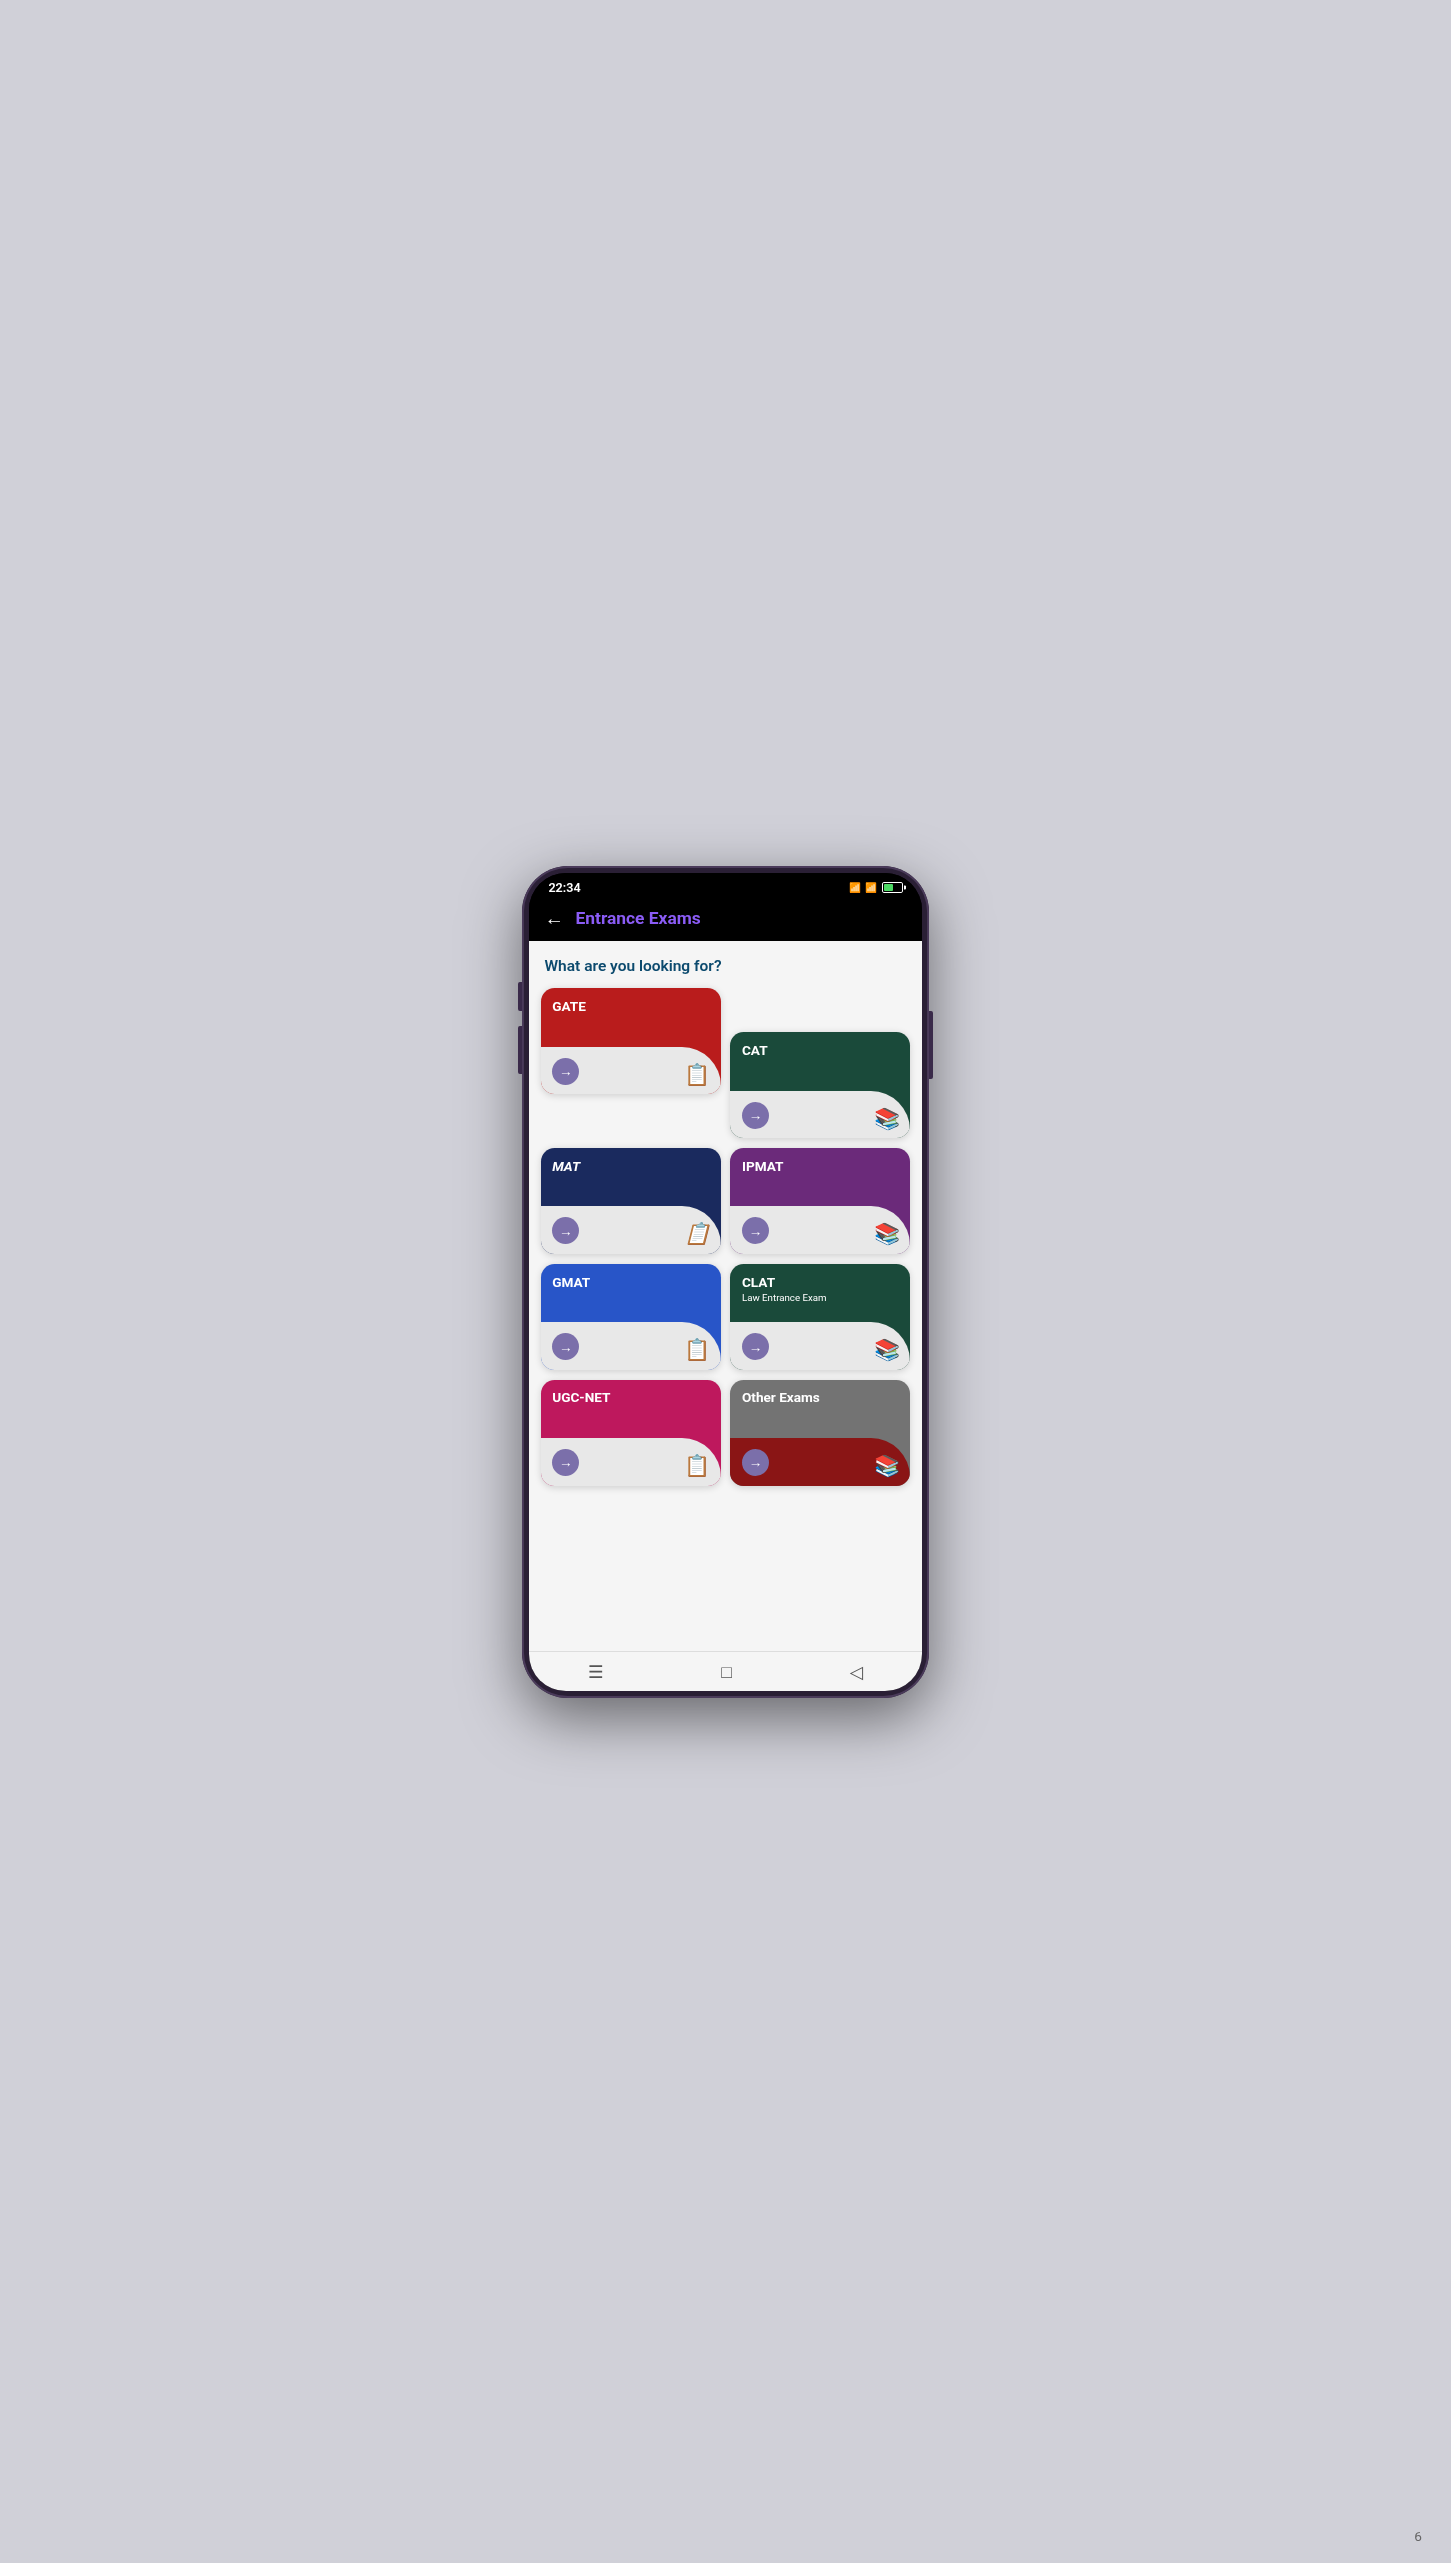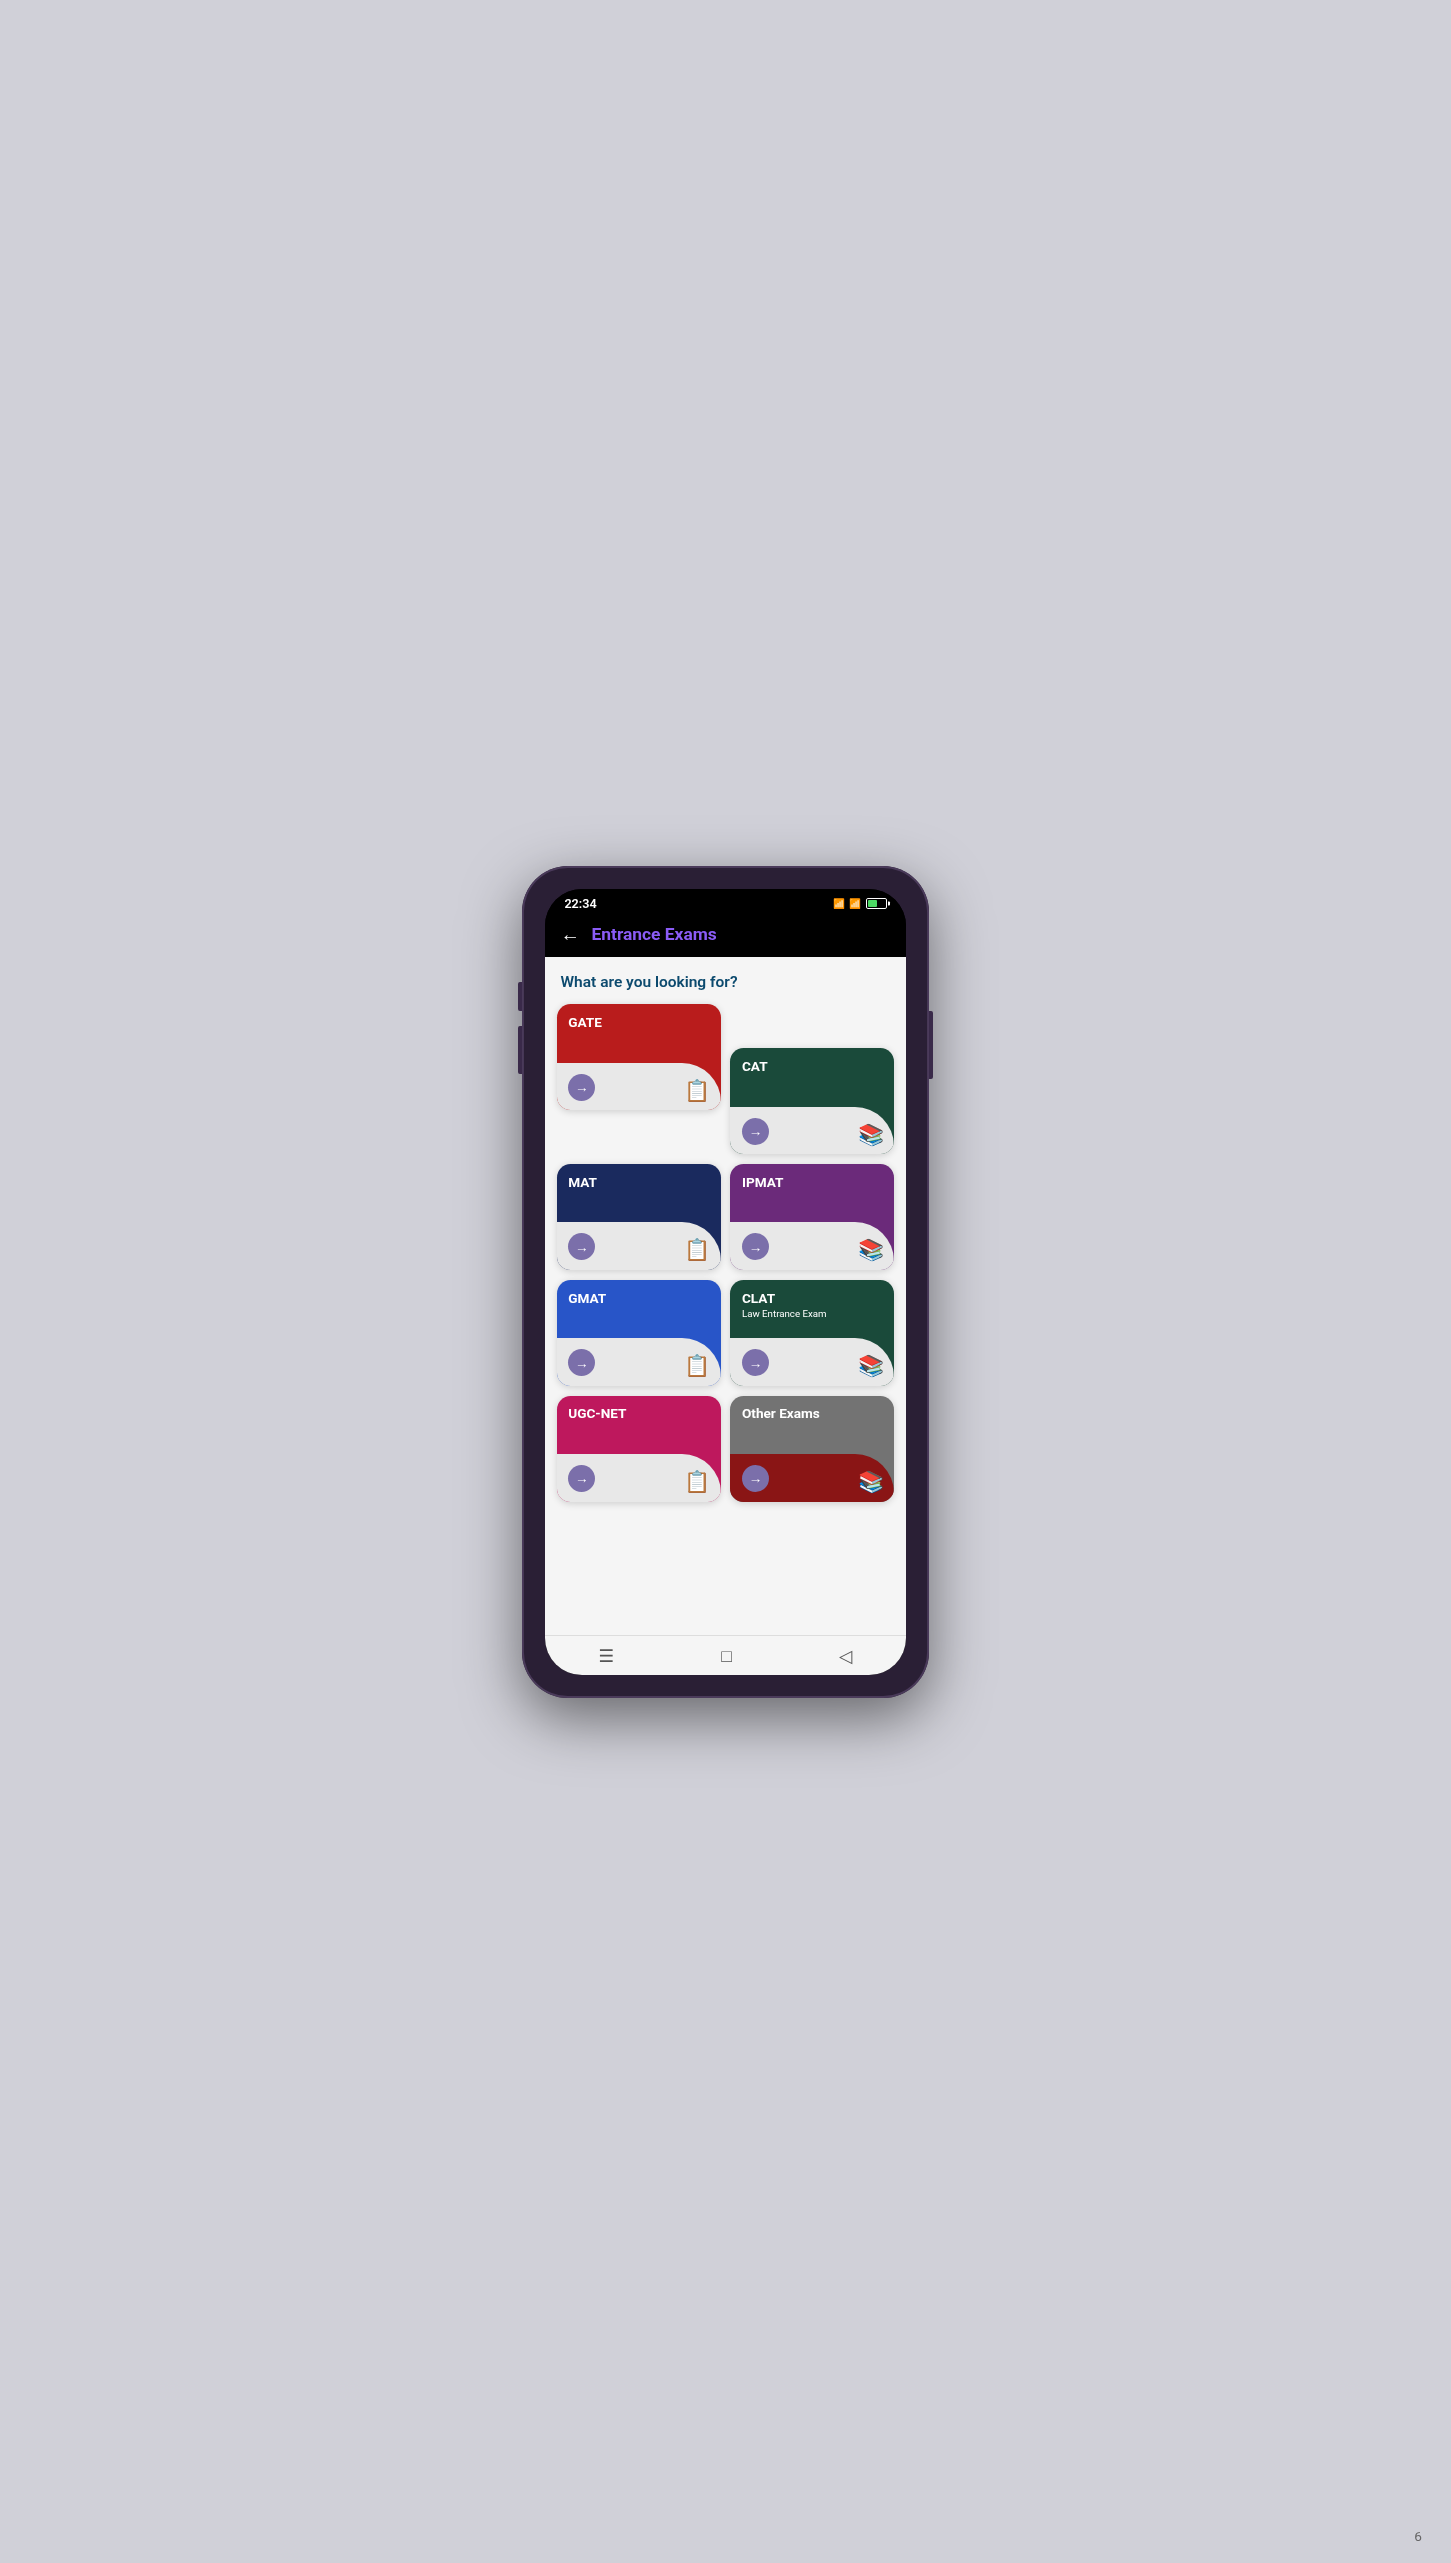--- a/index.html
+++ b/index.html
@@ -11,21 +11,21 @@
       align-items: center;
       min-height: 100vh;
       font-family: -apple-system, BlinkMacSystemFont, 'Segoe UI', Roboto, sans-serif;
     }
 
     .phone-outer {
       width: 407px;
       height: 832px;
       background: #2a1f35;
       border-radius: 46px;
-      padding: 23px;
+      padding: 7px;
       box-shadow: 0 19.4px 58px rgba(0,0,0,0.5), inset 0 0 0 1.9px #4a3a5a;
       position: relative;
     }
 
     .phone-inner {
       width: 100%;
       height: 100%;
       background: #000;
       border-radius: 37px;
       overflow: hidden;
@@ -196,21 +196,21 @@
       position: absolute;
       bottom: 7.7px;
       right: 9.7px;
       font-size: 21px;
       z-index: 2;
     }
 
     
     .gate-card { background: #b91c1c; }
     .cat-card { background: #1a4a3a; margin-top: 44px; }
-    .mat-card { background: #1a2a5e; }
+    .mat-card { background: #1a2a5e; font-style: italic; }
     .ipmat-card { background: #6b2a7a; }
     .gmat-card { background: #2855c8; text-decoration: underline; }
     .clat-card { background: #1a4a3a; }
     .ugcnet-card { background: #be185d; }
     .other-card { background: #737373; }
 
     .other-card .card-bottom {
       background: #8a1515;
     }
 

